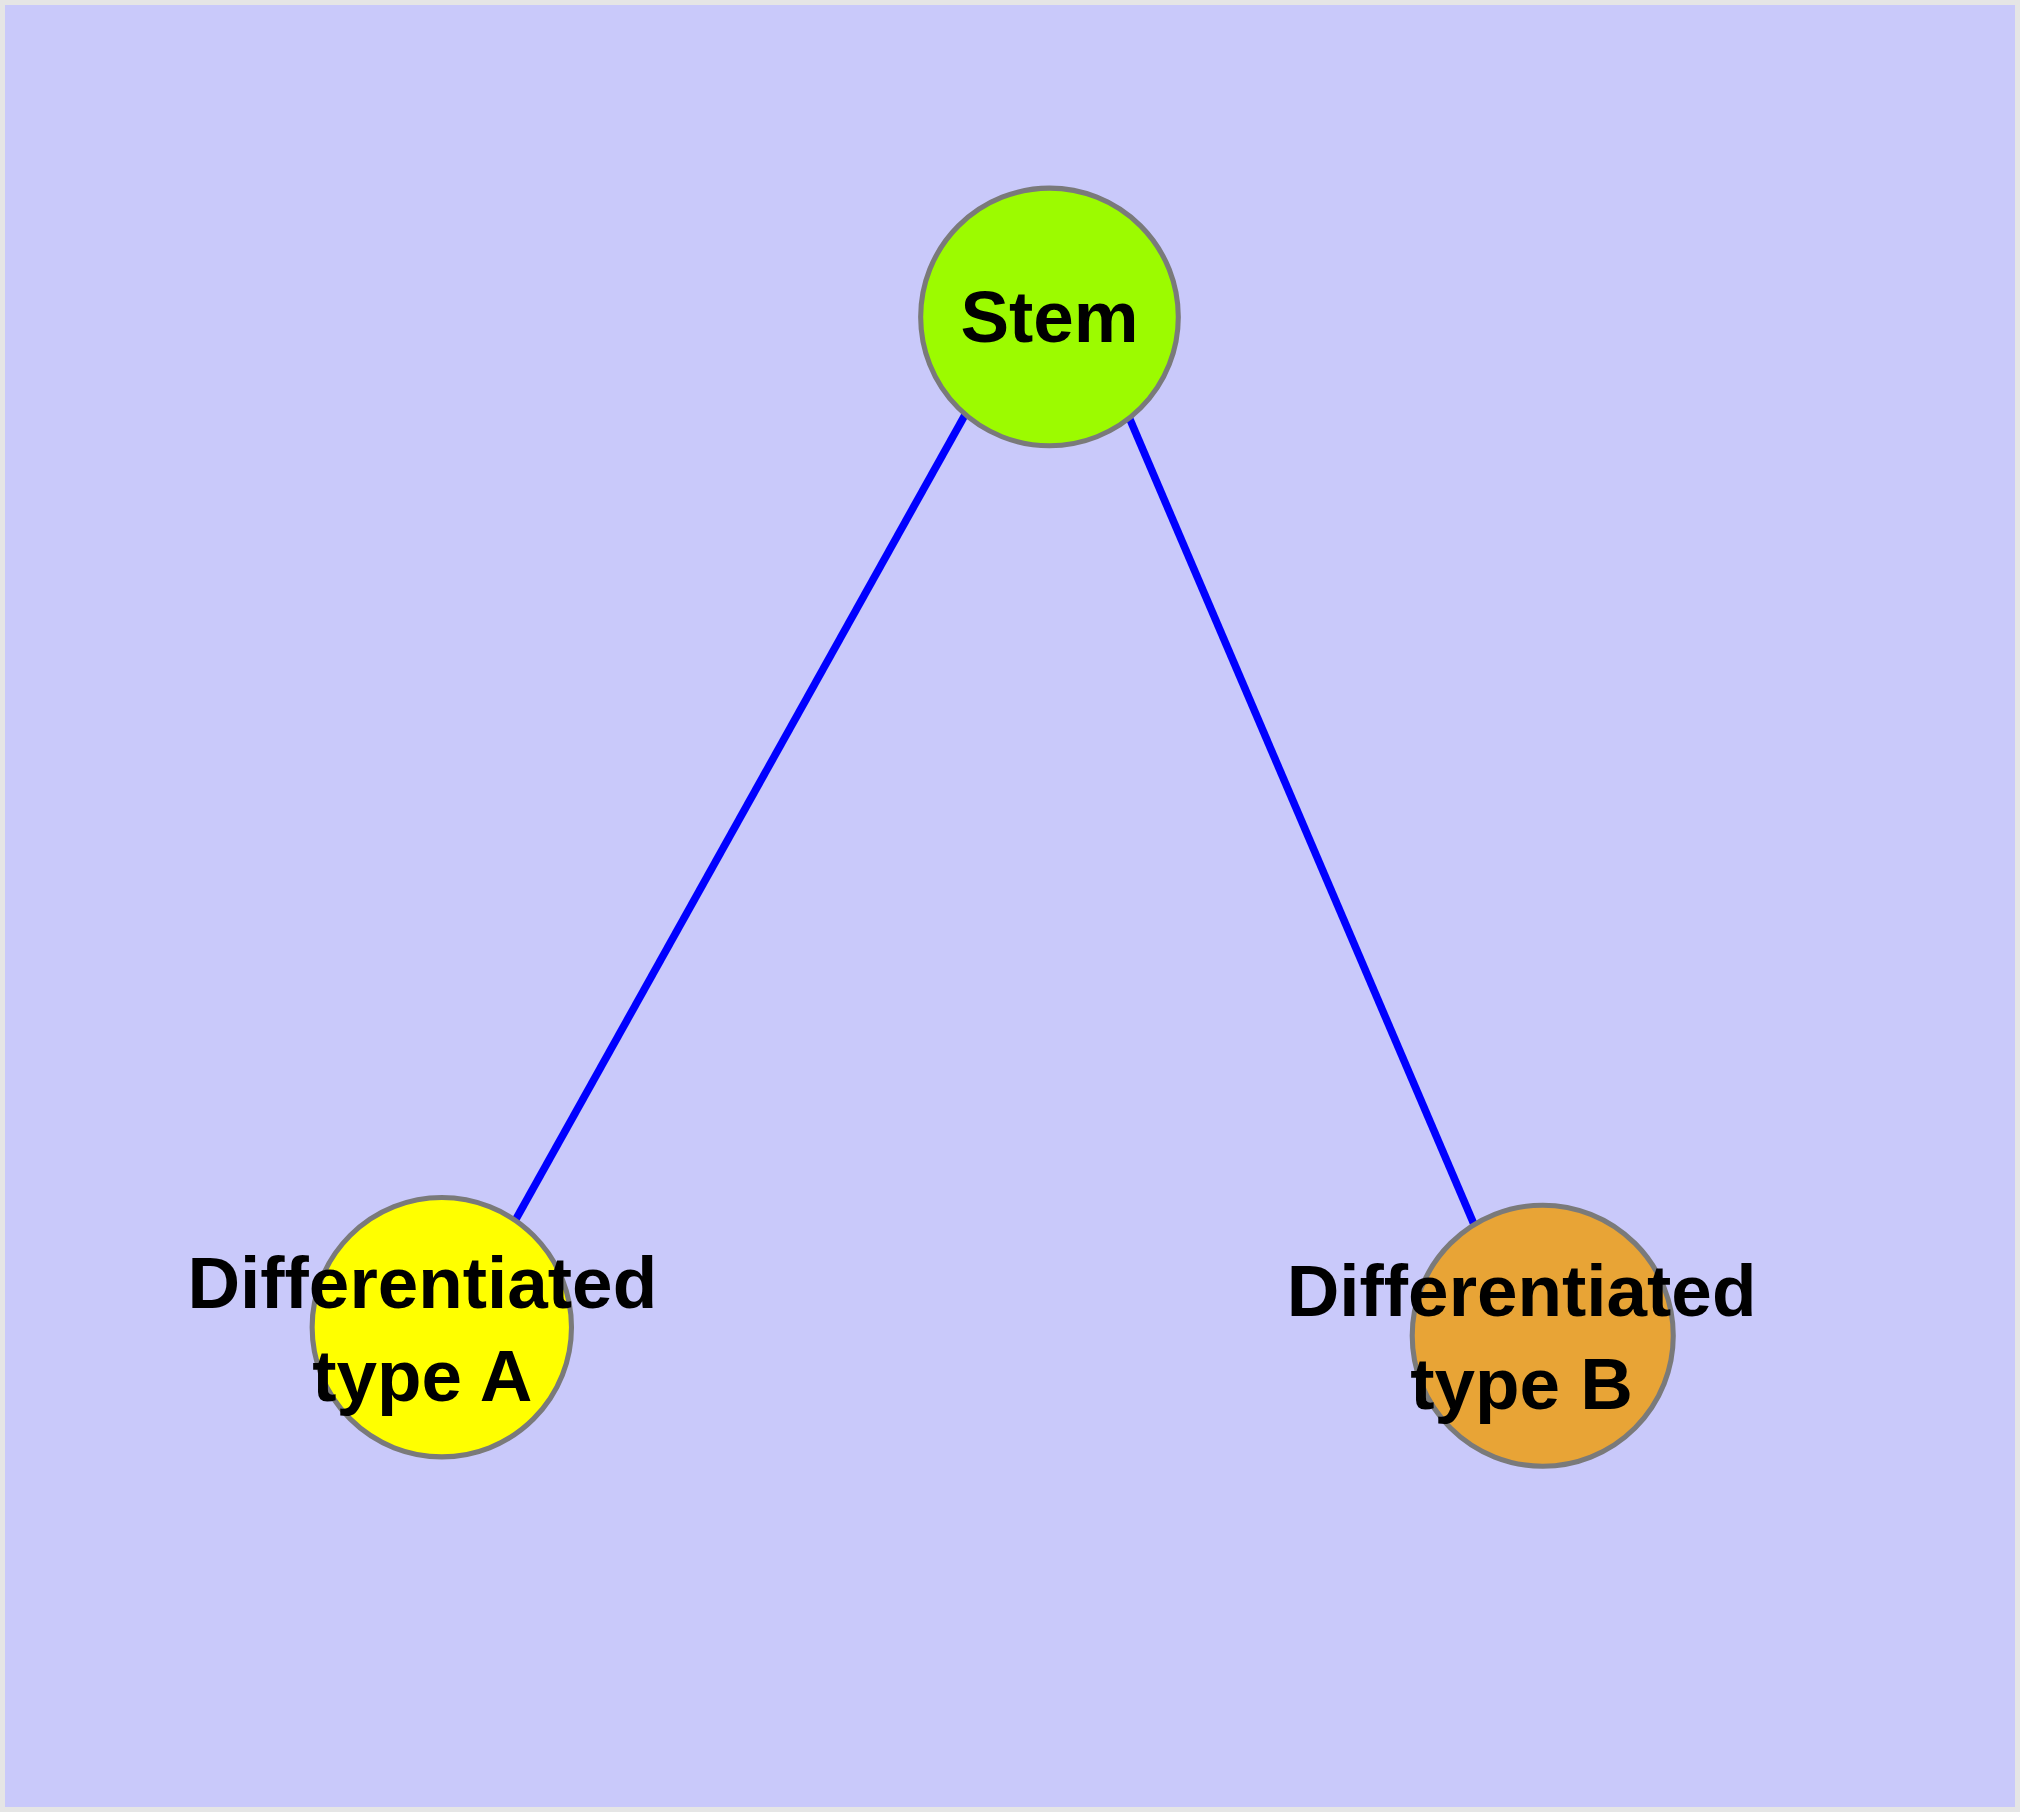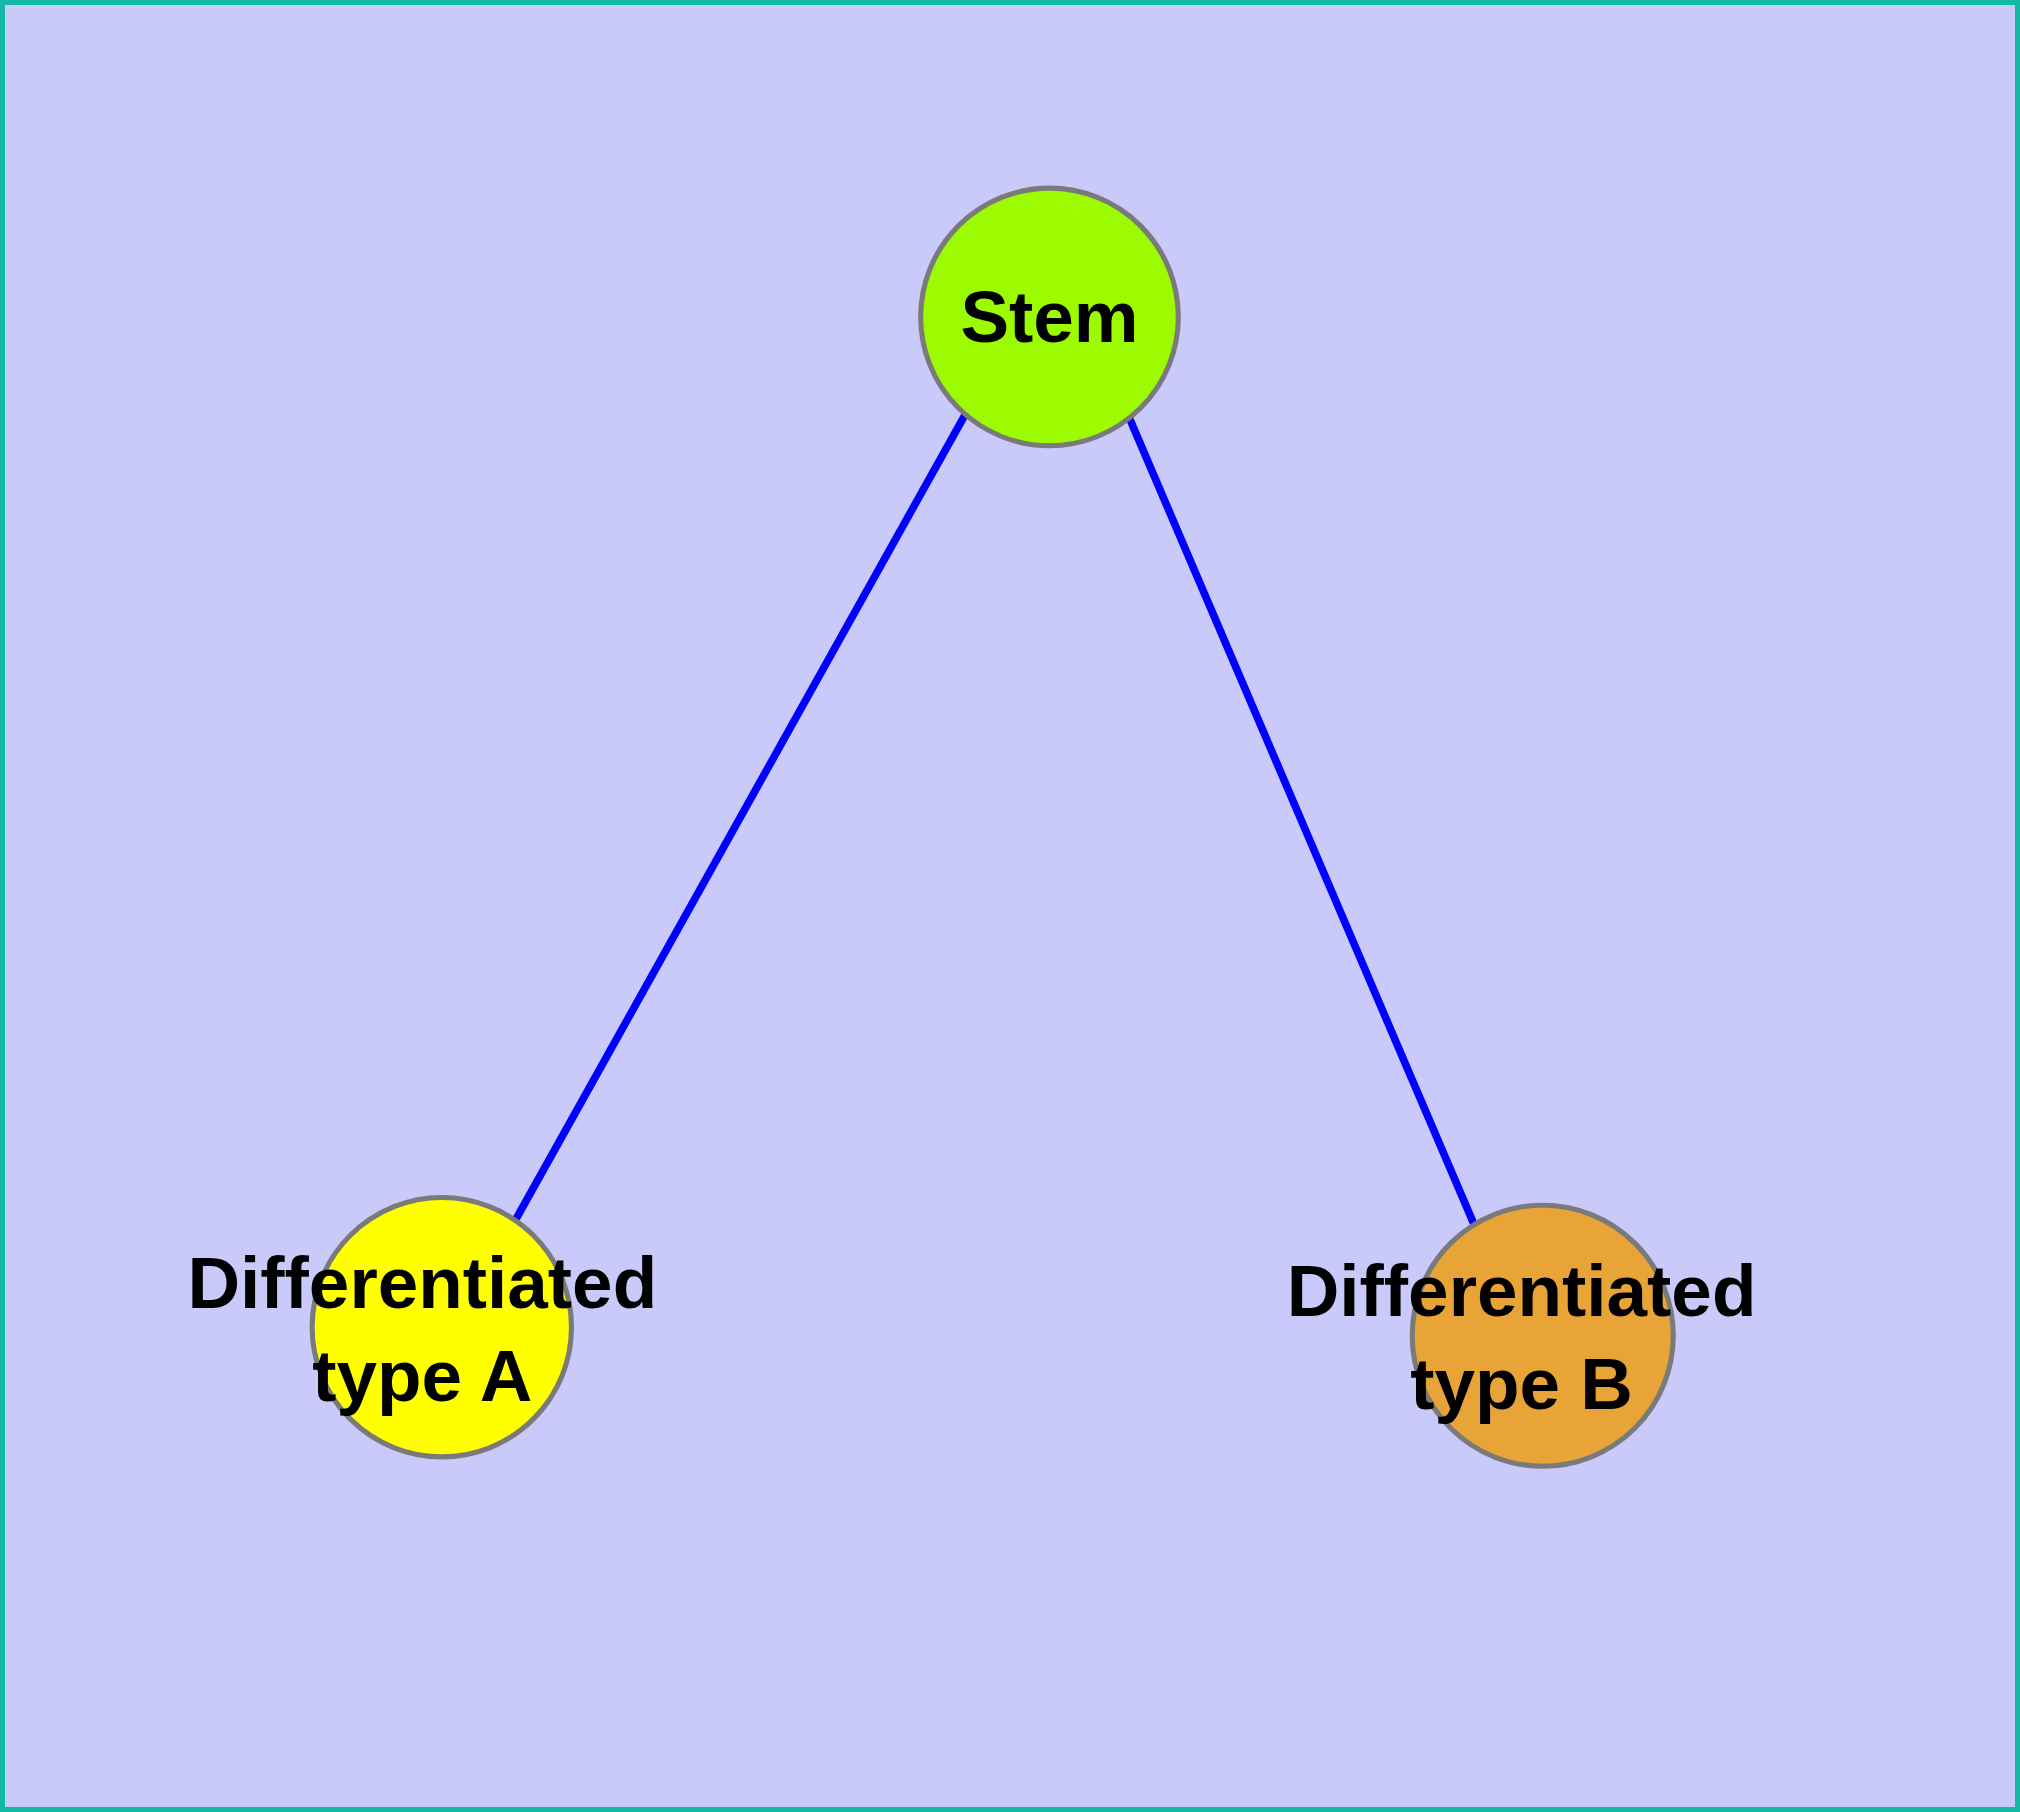--- a/index.html
+++ b/index.html
@@ -4,21 +4,21 @@
 <style>
   html, body {
     margin: 0;
     padding: 0;
     background: #ffffff;
   }
   #canvas {
     position: relative;
     width: 2021px;
     height: 1812px;
-    background: #14b8a6;
+    background: #e5e5e5;
     overflow: hidden;
     font-family: "Liberation Sans", sans-serif;
   }
   #plot-area {
     position: absolute;
     left: 5.1px;
     top: 5.1px;
     width: 2010px;
     height: 1802px;
     background: #c9c9fa;

